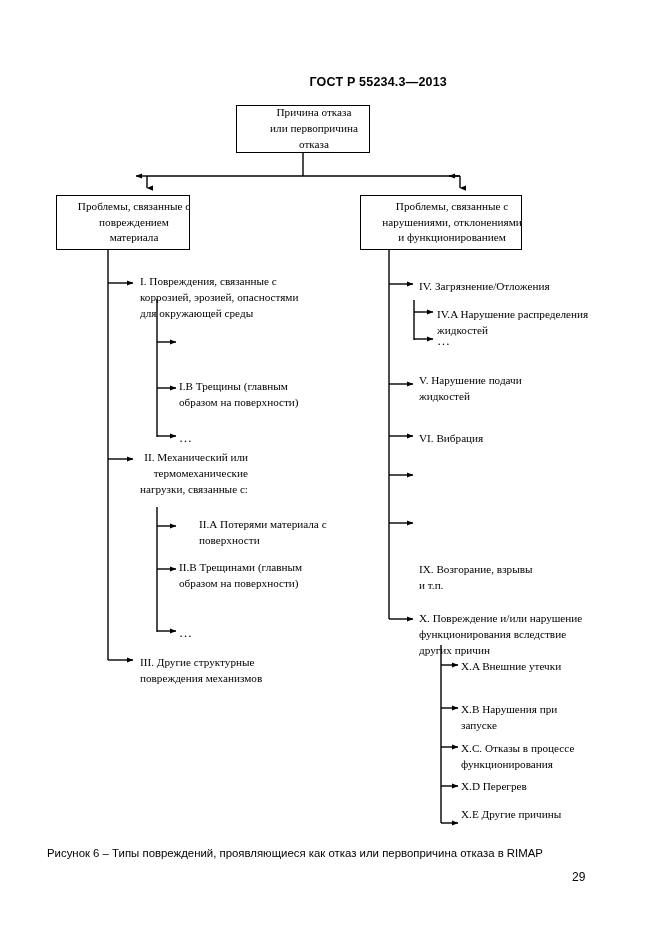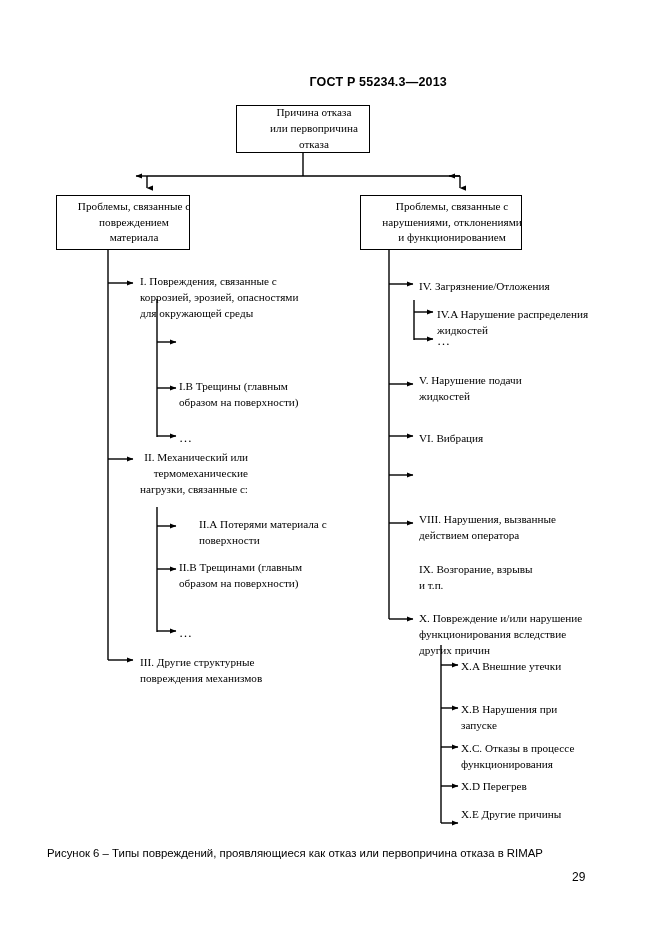--- a/index.html
+++ b/index.html
@@ -237,24 +237,20 @@
   <div class="item" style="left:419px; top:357px;">
     <span>V. Нарушение подачи</span>
     <span>жидкостей</span>
   </div>
 
   <div class="item" style="left:419px; top:415px;text-align:right;">
     <span>VI. Вибрация</span>
   </div>
 
 
-  <div class="item" style="left:419px; top:496px;">
-    <span>VIII. Нарушения, вызванные</span>
-    <span>действием оператора</span>
-  </div>
 
   <div class="item" style="left:419px; top:546px;">
     <span>IX. Возгорание, взрывы</span>
     <span>и т.п.</span>
   </div>
 
   <div class="item" style="left:419px; top:595px;">
     <span>X. Повреждение и/или нарушение</span>
     <span>функционирования вследствие</span>
     <span>других причин</span>

